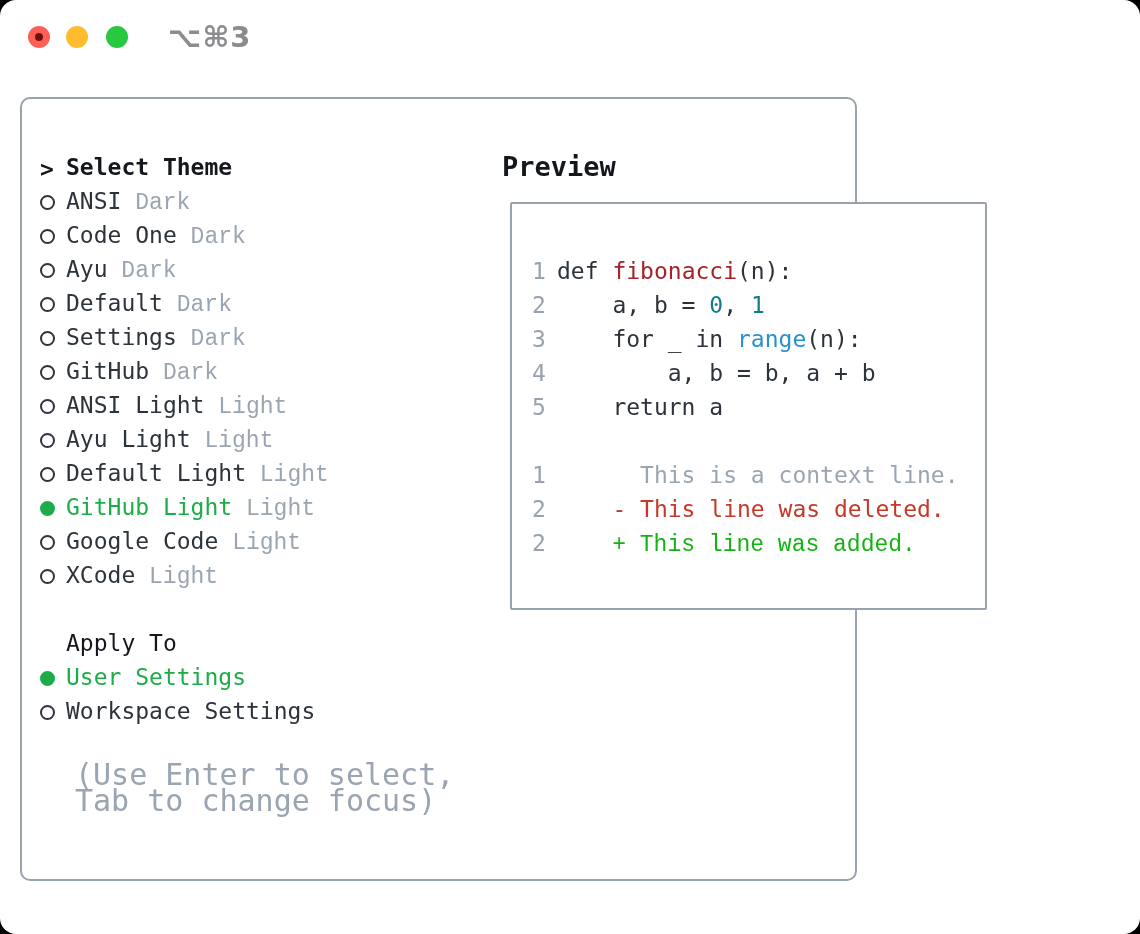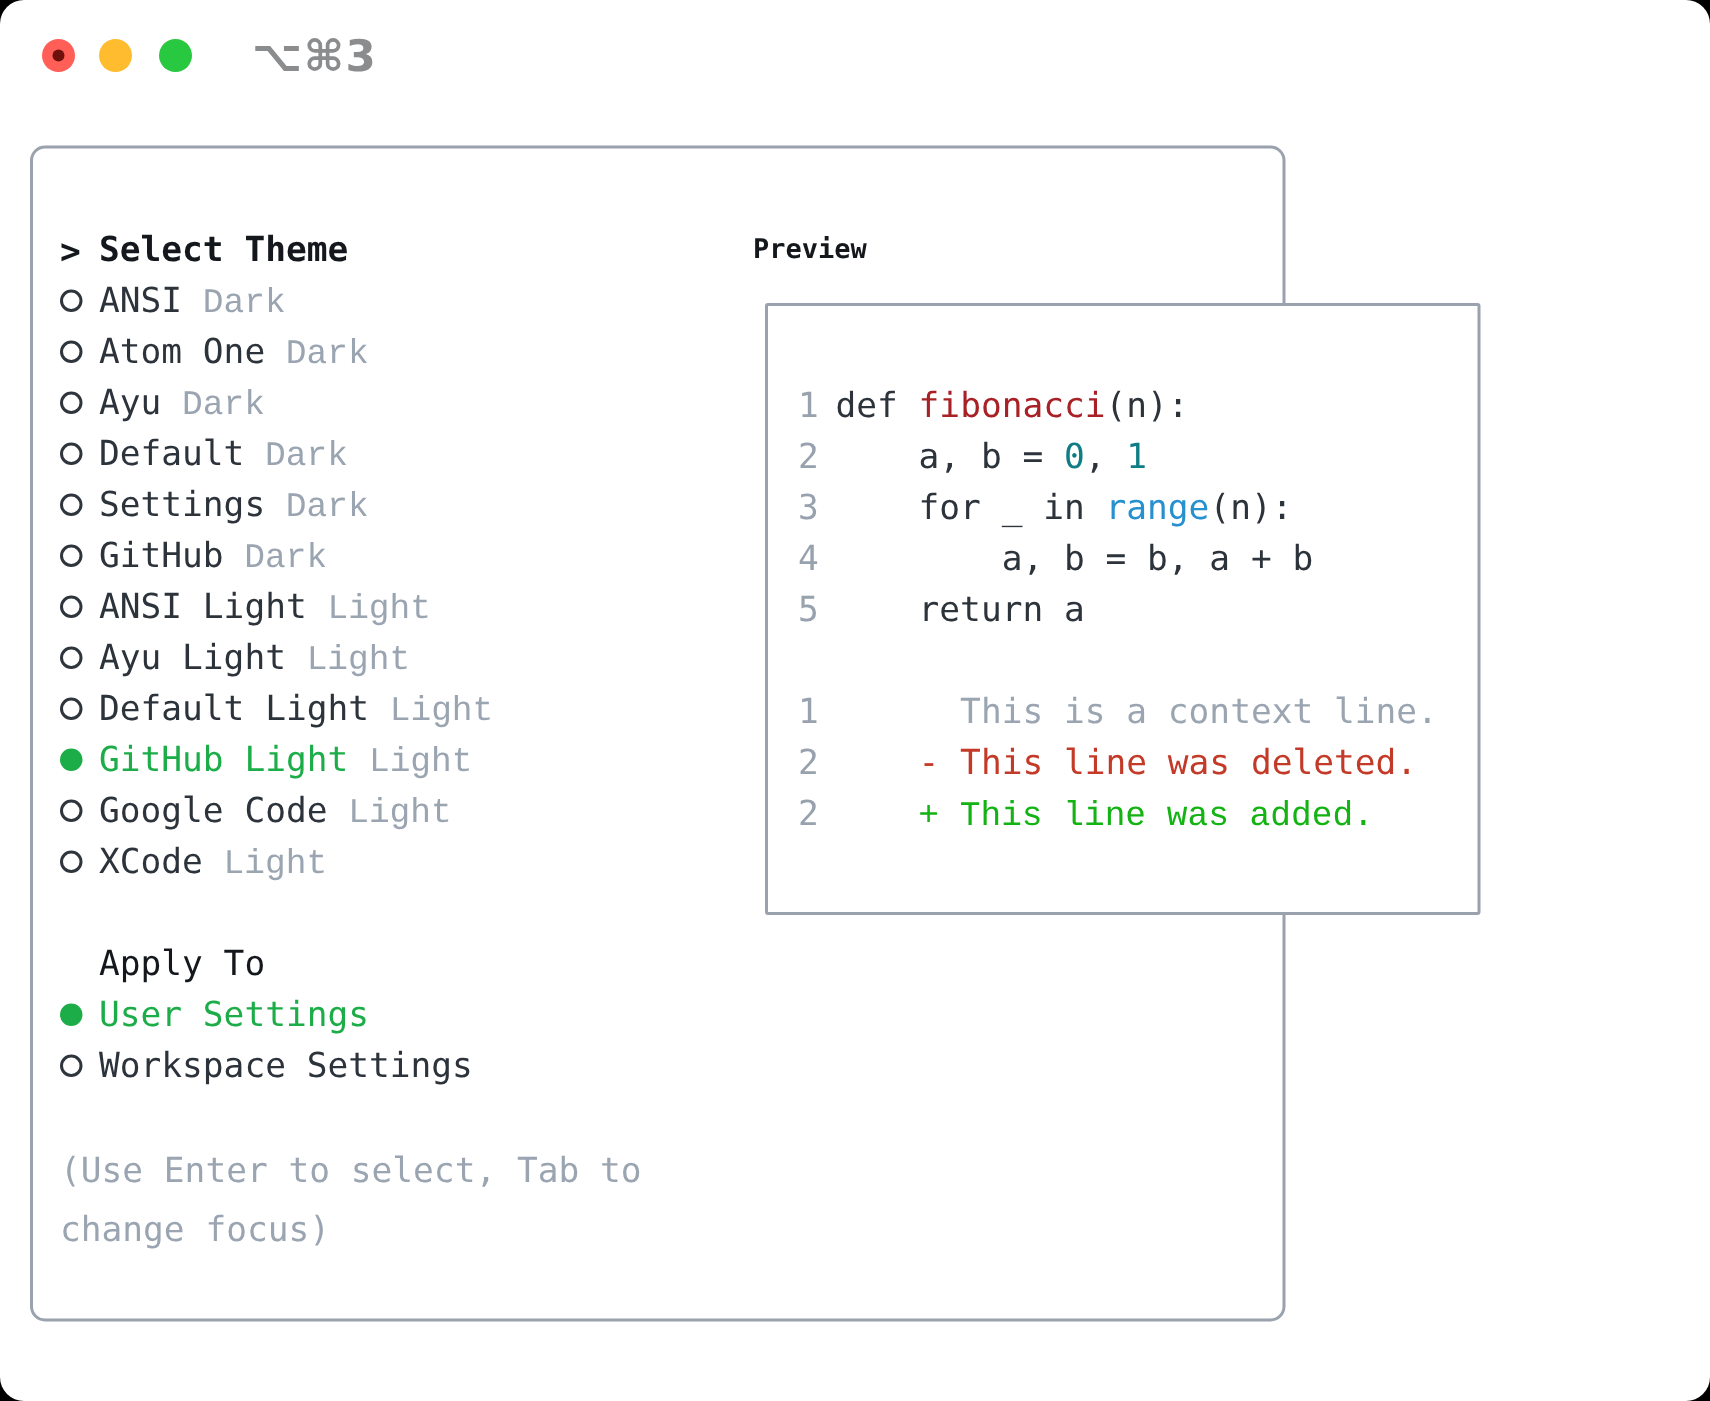--- a/index.html
+++ b/index.html
@@ -46,27 +46,27 @@
   .circle.sel { border-color: var(--c-select-green); background: var(--c-select-green); }
   .prefix-char { font-weight: bold; color: var(--c-title); }
   .row .nm { color: var(--c-fg); }
   .row.sel .nm { color: var(--c-select-green); }
   .row .tag { color: var(--c-muted); margin-left: 1ch; font-family: Liberation Mono, monospace; }
   .row.header-row .nm { font-weight: bold; color: var(--c-title); }
   .row.subheader-row .nm { color: var(--c-title); }
   .spacer { height: 34px; }
   .help {
     width: 410px; color: var(--c-muted); white-space: normal;
-    font-size: 23px; line-height: 39px;
+    font-size: 30px; line-height: 26px; margin-left: 35px;
   }
 
   
   .preview-heading {
     position: absolute; left: 480px; top: 51px; height: 34px; line-height: 34px;
-    font-size: 18px; font-weight: bold; color: var(--c-title);
+    font-size: 27px; font-weight: bold; color: var(--c-title);
   }
   .preview-box {
     position: absolute; left: 488px; top: 103px; width: 477px; height: 408px;
     border: 2px solid var(--c-border); border-radius: 2px; background: #fff;
     padding: 50px 12px 0 20px; overflow: hidden;
   }
   .cline { height: 34px; line-height: 34px; font-size: 23px; white-space: pre; }
   .cline .ln { display: inline-block; width: 25px; color: var(--c-linenum); }
   .seg-fg      { color: var(--c-fg); }
   .seg-func    { color: var(--c-func); }
@@ -89,21 +89,21 @@
   </div>
 
   <div class="panel">
 
     <div class="leftcol">
       <div class="row header-row">
         <span class="bullet-box"><span class="prefix-char">&gt;</span></span><span class="nm">Select Theme</span>
       </div>
       <div id="theme-list">
           <div class="row"><span class="bullet-box"><span class="circle"></span></span><span class="nm">ANSI</span><span class="tag">Dark</span></div>
-          <div class="row"><span class="bullet-box"><span class="circle"></span></span><span class="nm">Atom One</span><span class="tag">Dark</span></div>
+          <div class="row"><span class="bullet-box"><span class="circle"></span></span><span class="nm">Code One</span><span class="tag">Dark</span></div>
           <div class="row"><span class="bullet-box"><span class="circle"></span></span><span class="nm">Ayu</span><span class="tag">Dark</span></div>
           <div class="row"><span class="bullet-box"><span class="circle"></span></span><span class="nm">Default</span><span class="tag">Dark</span></div>
           <div class="row"><span class="bullet-box"><span class="circle"></span></span><span class="nm">Settings</span><span class="tag">Dark</span></div>
           <div class="row"><span class="bullet-box"><span class="circle"></span></span><span class="nm">GitHub</span><span class="tag">Dark</span></div>
           <div class="row"><span class="bullet-box"><span class="circle"></span></span><span class="nm">ANSI Light</span><span class="tag">Light</span></div>
           <div class="row"><span class="bullet-box"><span class="circle"></span></span><span class="nm">Ayu Light</span><span class="tag">Light</span></div>
           <div class="row"><span class="bullet-box"><span class="circle"></span></span><span class="nm">Default Light</span><span class="tag">Light</span></div>
           <div class="row sel"><span class="bullet-box"><span class="circle sel"></span></span><span class="nm">GitHub Light</span><span class="tag">Light</span></div>
           <div class="row"><span class="bullet-box"><span class="circle"></span></span><span class="nm">Google Code</span><span class="tag">Light</span></div>
           <div class="row"><span class="bullet-box"><span class="circle"></span></span><span class="nm">XCode</span><span class="tag">Light</span></div>

